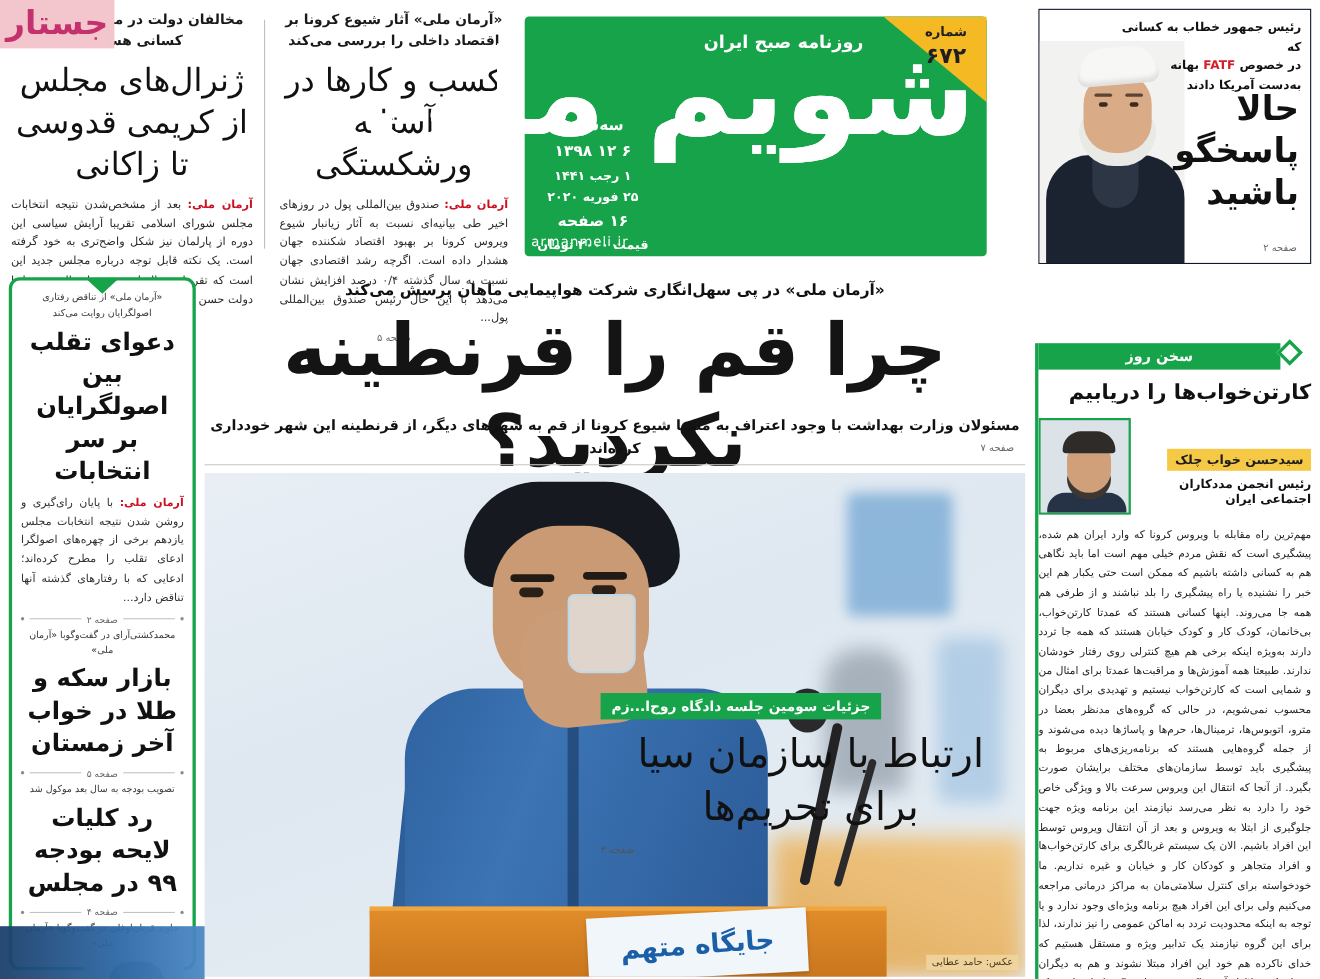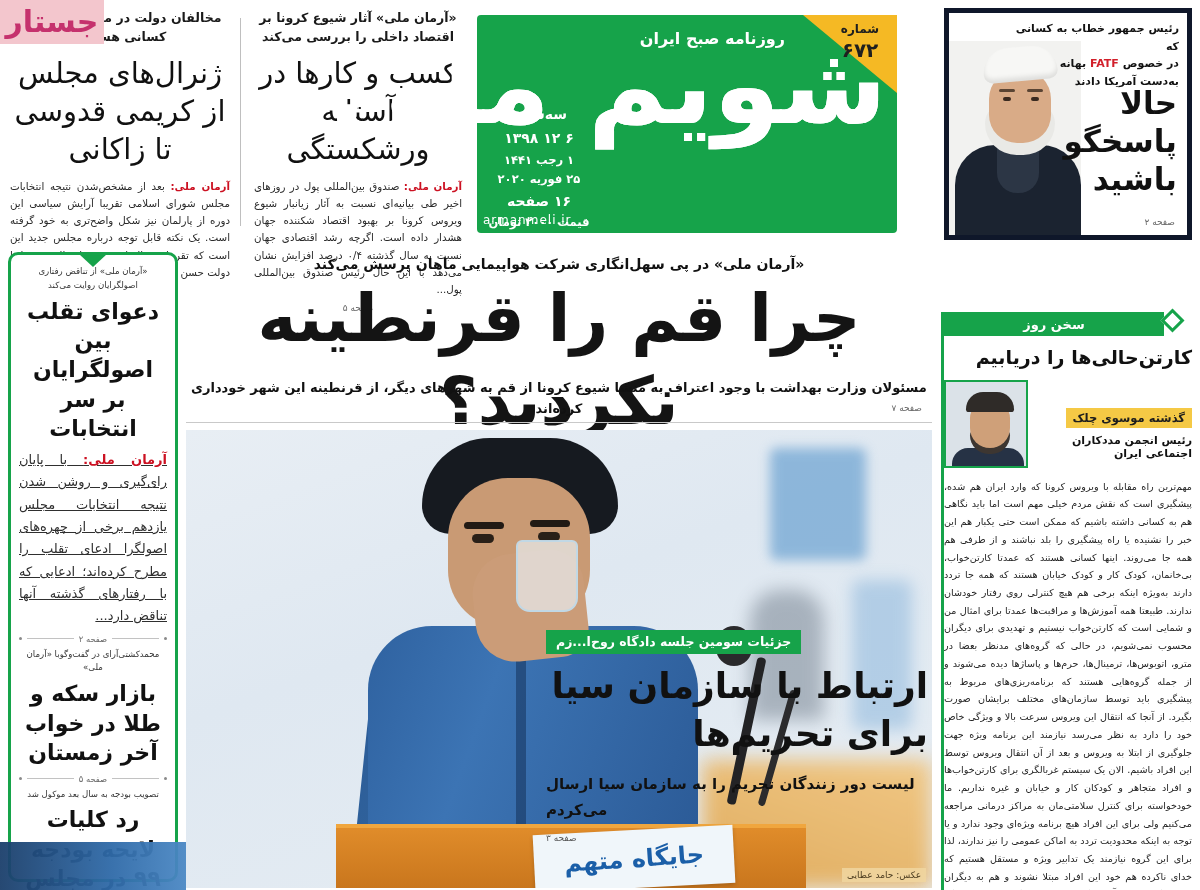--- a/index.html
+++ b/index.html
@@ -107,21 +107,21 @@
   .mh-date .big { font-size: 14px; }
   .mh-site {
     position: absolute; left: 6px; bottom: 6px;
     color: #fff; font-size: 12px; letter-spacing: 1px;
     font-family: "DejaVu Sans", sans-serif; direction: ltr;
   }
 
   
   .rouhani-box {
     position: absolute; right: 8px; top: 8px; width: 248px; height: 232px;
-    border: 5px solid #0f172a; background: #fff; overflow: hidden;
+    border: 1px solid #0f172a; background: #fff; overflow: hidden;
   }
   .rouhani-kicker {
     position: absolute; right: 8px; top: 7px; width: 172px;
     font-size: 11px; font-weight: bold; line-height: 1.6;
     text-align: right; color: #111; z-index: 3;
   }
   .fatf { color: #d21f2a; font-weight: bold; }
   .rouhani-head {
     position: absolute; right: 10px; top: 72px; width: 118px;
     font-size: 31px; font-weight: bold; line-height: 1.22;
@@ -286,21 +286,21 @@
   
   .cia-block {
     position: absolute; right: 4px; top: 200px; width: 382px; z-index: 7;
   }
   .cia-label {
     display: inline-block; background: #16a34a; color: #fff;
     font-size: 12.5px; font-weight: bold; padding: 4px 10px 5px;
     float: left; margin-bottom: 8px;
   }
   .cia-head {
-    clear: both; text-align: right; font-size: 36px; font-weight: bold;
+    clear: both; text-align: center; font-size: 36px; font-weight: normal;
     color: #111; line-height: 1.34; letter-spacing: -1px;
   }
   .cia-sub {
     text-align: left; font-size: 15px; font-weight: bold;
     color: #111; line-height: 1.7; margin-top: 14px;
   }
   .cia-pageref { text-align: left; font-size: 9px; color: #555; margin-top: 10px; }
 
   
   .left-side {
@@ -316,22 +316,22 @@
   }
   .si-kicker {
     font-size: 8.6px; color: #333; line-height: 1.6; text-align: center;
     margin-top: 4px; margin-bottom: 4px;
   }
   .si-head {
     font-size: 22px; font-weight: bold; color: #111; line-height: 1.34;
     text-align: center; letter-spacing: -.5px;
   }
   .si-body {
-    font-size: 13px; color: #2f2f2f; line-height: 1.72;
-    text-align: justify; margin-top: 5px; text-decoration: underline;
+    font-size: 10px; color: #2f2f2f; line-height: 1.72;
+    text-align: justify; margin-top: 5px;
   }
   .si-sep {
     display: flex; align-items: center; gap: 5px; margin: 6px 0 4px;
   }
   .si-sep .ln { flex: 1; height: 1px; background: #c2c2c2; }
   .si-sep .dot { width: 3px; height: 3px; background: #8a8a8a; border-radius: 50%; }
   .si-sep .pg { font-size: 8.4px; color: #666; }
 
   .si-photo {
     position: relative; width: 90px; height: 112px; float: right;
@@ -494,21 +494,20 @@
       <div class="ph-podium-top"></div>
       <div class="ph-podium"></div>
       <div class="ph-sign">
         <span>جایگاه متهم</span>
       </div>
       <div class="ph-credit">عکس: حامد عطایی</div>
 
       <div class="cia-block">
         <div class="cia-label">جزئیات سومین جلسه دادگاه روح‌ا...زم</div>
         <div class="cia-head">ارتباط با سازمان سیا برای تحریم‌ها</div>
-        <div class="cia-sub">لیست دور زنندگان تحریم را به سازمان سیا ارسال می‌کردم</div>
         <div class="cia-pageref">صفحه ۳</div>
       </div>
     </div>
   </div>
 
   <div class="left-side">
     <div class="side-arrow"></div>
 
     <div>
       <div class="si-kicker">«آرمان ملی» از تناقض رفتاری اصولگرایان روایت می‌کند</div>
@@ -560,28 +559,28 @@
     </div>
 
   </div>
 
   <div class="right-side">
     <div class="sr-leftline"></div>
     <div class="sr-bar">
       <span>سخن روز</span>
       <div class="sr-diamond"></div>
     </div>
-    <div class="sr-title">کارتن‌حالی‌ها را دریابیم</div>
+    <div class="sr-title">کارتن‌خواب‌ها را دریابیم</div>
     <div class="sr-authorbox">
       <div class="sr-portrait">
         <div class="srp-body"></div>
         <div class="srp-beard"></div>
         <div class="srp-face"></div>
         <div class="srp-hair"></div>
       </div>
-      <div class="sr-namebox">گذشته موسوی چلک</div>
+      <div class="sr-namebox">سیدحسن خواب چلک</div>
       <div class="sr-role">رئیس انجمن مددکاران اجتماعی ایران</div>
     </div>
     <div class="sr-body">مهم‌ترین راه مقابله با ویروس کرونا که وارد ایران هم شده، پیشگیری است که نقش مردم خیلی مهم است اما باید نگاهی هم به کسانی داشته باشیم که ممکن است حتی یکبار هم این خبر را نشنیده یا راه پیشگیری را بلد نباشند و از طرفی هم همه جا می‌روند. اینها کسانی هستند که عمدتا کارتن‌خواب، بی‌خانمان، کودک کار و کودک خیابان هستند که همه جا تردد دارند به‌ویژه اینکه برخی هم هیچ کنترلی روی رفتار خودشان ندارند. طبیعتا همه آموزش‌ها و مراقبت‌ها عمدتا برای امثال من و شمایی است که کارتن‌خواب نیستیم و تهدیدی برای دیگران محسوب نمی‌شویم، در حالی که گروه‌های مدنظر بعضا در مترو، اتوبوس‌ها، ترمینال‌ها، حرم‌ها و پاساژها دیده می‌شوند و از جمله گروه‌هایی هستند که برنامه‌ریزی‌های مربوط به پیشگیری باید توسط سازمان‌های مختلف برایشان صورت بگیرد. از آنجا که انتقال این ویروس سرعت بالا و ویژگی خاص خود را دارد به نظر می‌رسد نیازمند این برنامه ویژه جهت جلوگیری از ابتلا به ویروس و بعد از آن انتقال ویروس توسط این افراد باشیم. الان یک سیستم غربالگری برای کارتن‌خواب‌ها و افراد متجاهر و کودکان کار و خیابان و غیره نداریم. ما خودخواسته برای کنترل سلامتی‌مان به مراکز درمانی مراجعه می‌کنیم ولی برای این افراد هیچ برنامه ویژه‌ای وجود ندارد و یا توجه به اینکه محدودیت تردد به اماکن عمومی را نیز ندارند، لذا برای این گروه نیازمند یک تدابیر ویژه و مستقل هستیم که خدای ناکرده هم خود این افراد مبتلا نشوند و هم به دیگران منتقل نکنند. لااقل آنچه تاکنون شنیده‌ام حاکی از این است که تمرکز و توجه کافی نسبت به این گروه‌ها وجود ندارد لذا با کمک بخش‌های دولتی یا غیردولتی برای این افراد باید فکری کرد. گرمخانه‌ها، سامان سراهای شهرداری، مراکز نگهداری معتادین متجاهر و کمپ‌ها و مراکز مشابه مستلزم یک برنامه‌ریزی خاص است. به‌ویژه همین را در مرکز توانبخشی و نگهداری بیماران روانی و سالمندان هم ممکن است داشته باشیم. البته مراکزی که افراد توان مدیریت رفتارشان را دارند، راحت‌تر است و سازمان‌های مربوطه تدابیری را اتخاذ می‌کنند ولی افرادی که بعضا در خیابان هستند و هیچ کس هم کاری به</div>
   </div>
 
   <div class="bottom-strip"></div>
 </div>
 
 </body></html>

